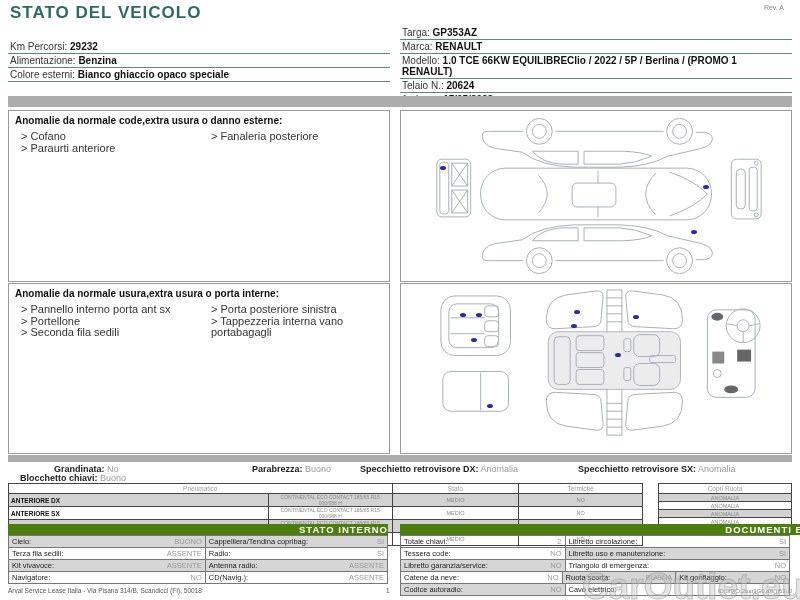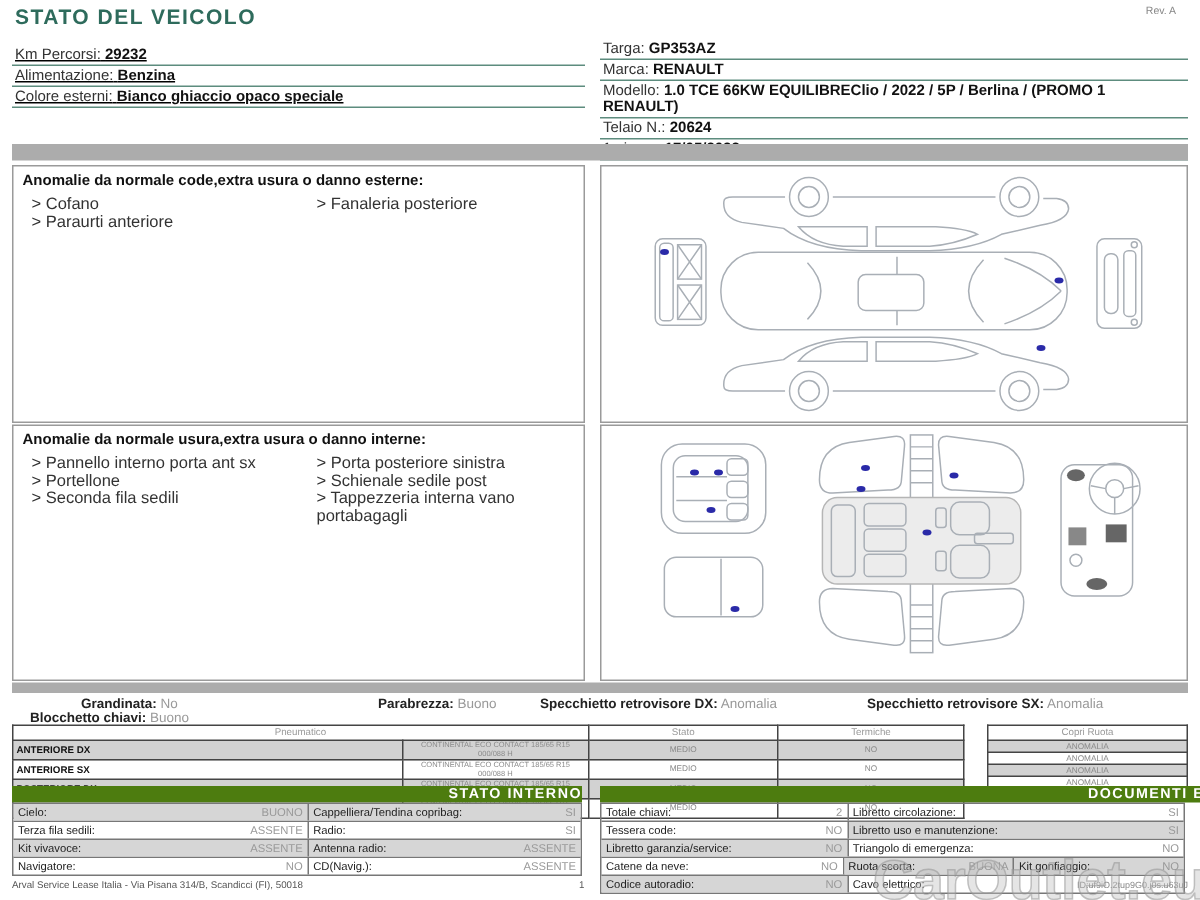--- a/index.html
+++ b/index.html
@@ -1,19 +1,19 @@
 <!DOCTYPE html>
 <html style="--marker: #2a2aa8;"><head>
 <meta charset="utf-8">
 <style>
   html,body{margin:0;padding:0;}
   body{width:800px;height:600px;background:#fff;font-family:"Liberation Sans",sans-serif;position:relative;overflow:hidden;}
   .abs{position:absolute;}
   
-  .doc-title{left:10px;top:3px;font-size:14px;font-weight:bold;letter-spacing:1px;color:#2e6b5c;}
+  .doc-title{left:10px;top:3px;font-size:17px;font-weight:bold;letter-spacing:1px;color:#2e6b5c;}
   .rev{right:16px;top:4px;font-size:7px;color:#888;}
   .fields{display:block;}
   .f-row{border-bottom:1px solid #5d8c7e;font-size:10px;padding:1px 2px 1px 2px;line-height:11px;color:#333;}
   .f-row b{color:#111;}
   .bar{background:#acacac;}
   
   .panel{border:1px solid #9a9a9a;background:#fff;}
   .panel-title{font-size:10px;font-weight:bold;color:#111;padding:4px 6px 2px 6px;}
   .item{font-size:11px;color:#333;line-height:11.5px;}
   .col1{position:absolute;left:12px;top:20px;width:180px;}
@@ -48,21 +48,21 @@
   .footer-txt{font-size:6.5px;color:#555;}
   .doc-id{font-size:6px;color:#888;}
   .watermark{right:-4px;bottom:-8px;font-size:37px;font-weight:bold;color:rgba(190,190,190,0.40);-webkit-text-stroke:1px rgba(150,150,150,0.55);letter-spacing:0px;z-index:50;}
 </style>
 </head>
 <body>
 
 <div class="abs doc-title">STATO DEL VEICOLO</div>
 <div class="abs rev">Rev. A</div>
 
-<div class="abs fields" style="left:8px;top:30px;width:382px;text-decoration:underline;">
+<div class="abs fields" style="left:8px;top:40px;width:382px;">
   <div class="f-row"><span>Km Percorsi:</span> <b>29232</b></div>
   <div class="f-row"><span>Alimentazione:</span> <b>Benzina</b></div>
   <div class="f-row"><span>Colore esterni:</span> <b>Bianco ghiaccio opaco speciale</b></div>
 </div>
 
 <div class="abs fields" style="left:400px;top:26px;width:392px;">
   <div class="f-row"><span>Targa:</span> <b>GP353AZ</b></div>
   <div class="f-row"><span>Marca:</span> <b>RENAULT</b></div>
   <div class="f-row"><span>Modello:</span> <b>1.0 TCE 66KW EQUILIBREClio / 2022 / 5P / Berlina / (PROMO 1 RENAULT)</b></div>
   <div class="f-row"><span>Telaio N.:</span> <b>20624</b></div>
@@ -132,29 +132,28 @@
           <circle cx="25" cy="4" r="2"></circle>
             <circle cx="25" cy="56" r="2"></circle>
         </g>
       </g>
     </svg>
     <span id="ext-markers"></span>
   <span class="marker" style="left: 10.8%; top: 33.5%;"></span><span class="marker" style="left: 78.2%; top: 44.7%;"></span><span class="marker" style="left: 75.1%; top: 71.2%;"></span></div>
 </div>
 
 <div class="abs panel" style="left:8px;top:283px;width:380px;height:169px;">
-  <div class="panel-title">Anomalie da normale usura,extra usura o danno interne:</div>
+  <div class="panel-title">Anomalie da normale usura,extra usura o porta interne:</div>
   <div class="col1">
     <div class="item">&gt; Pannello interno porta ant sx</div>
     <div class="item">&gt; Portellone</div>
     <div class="item">&gt; Seconda fila sedili</div>
   </div>
   <div class="col2">
     <div class="item">&gt; Porta posteriore sinistra</div>
-    <div class="item">&gt; Schienale sedile post</div>
     <div class="item">&gt; Tappezzeria interna vano portabagagli</div>
   </div>
 </div>
 
 <div class="abs panel" style="left:400px;top:283px;width:390px;height:169px;">
   <div class="diagram" id="int-diagram">
     <svg viewBox="0 0 392 170">
       <g stroke="#a9afb6" fill="none" stroke-width="1">
 
         <g transform="translate(40,12)">

